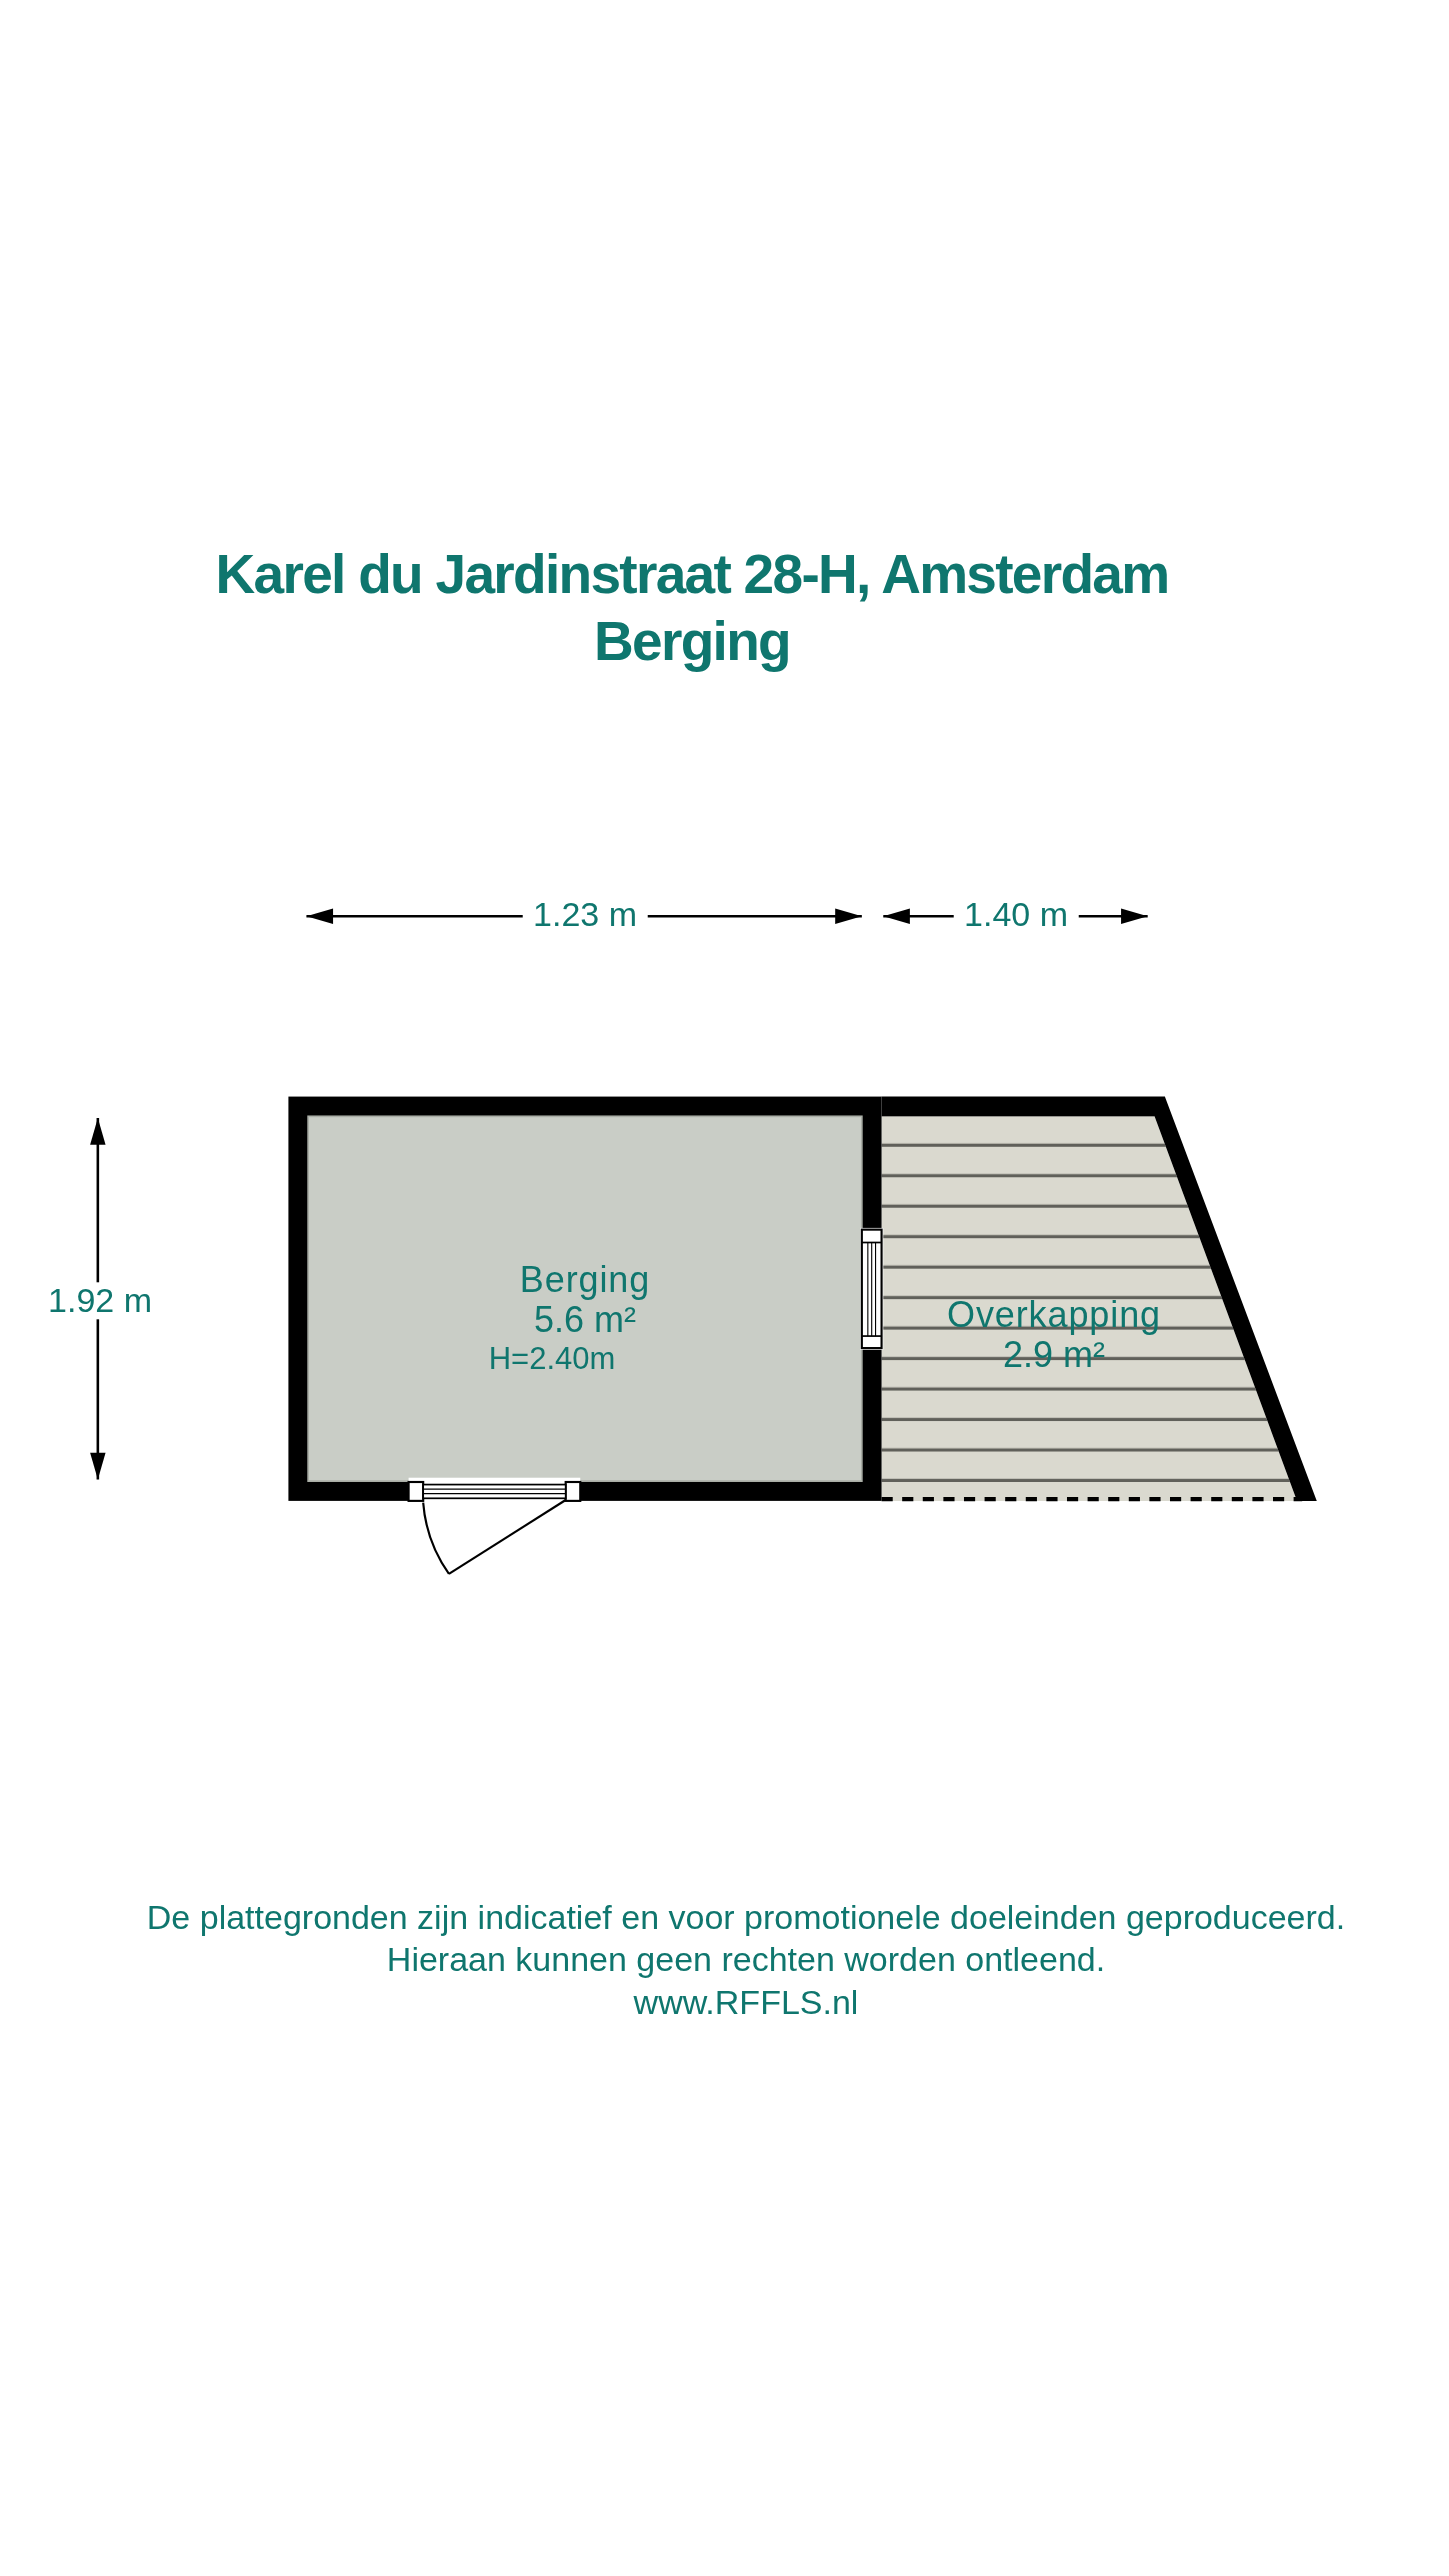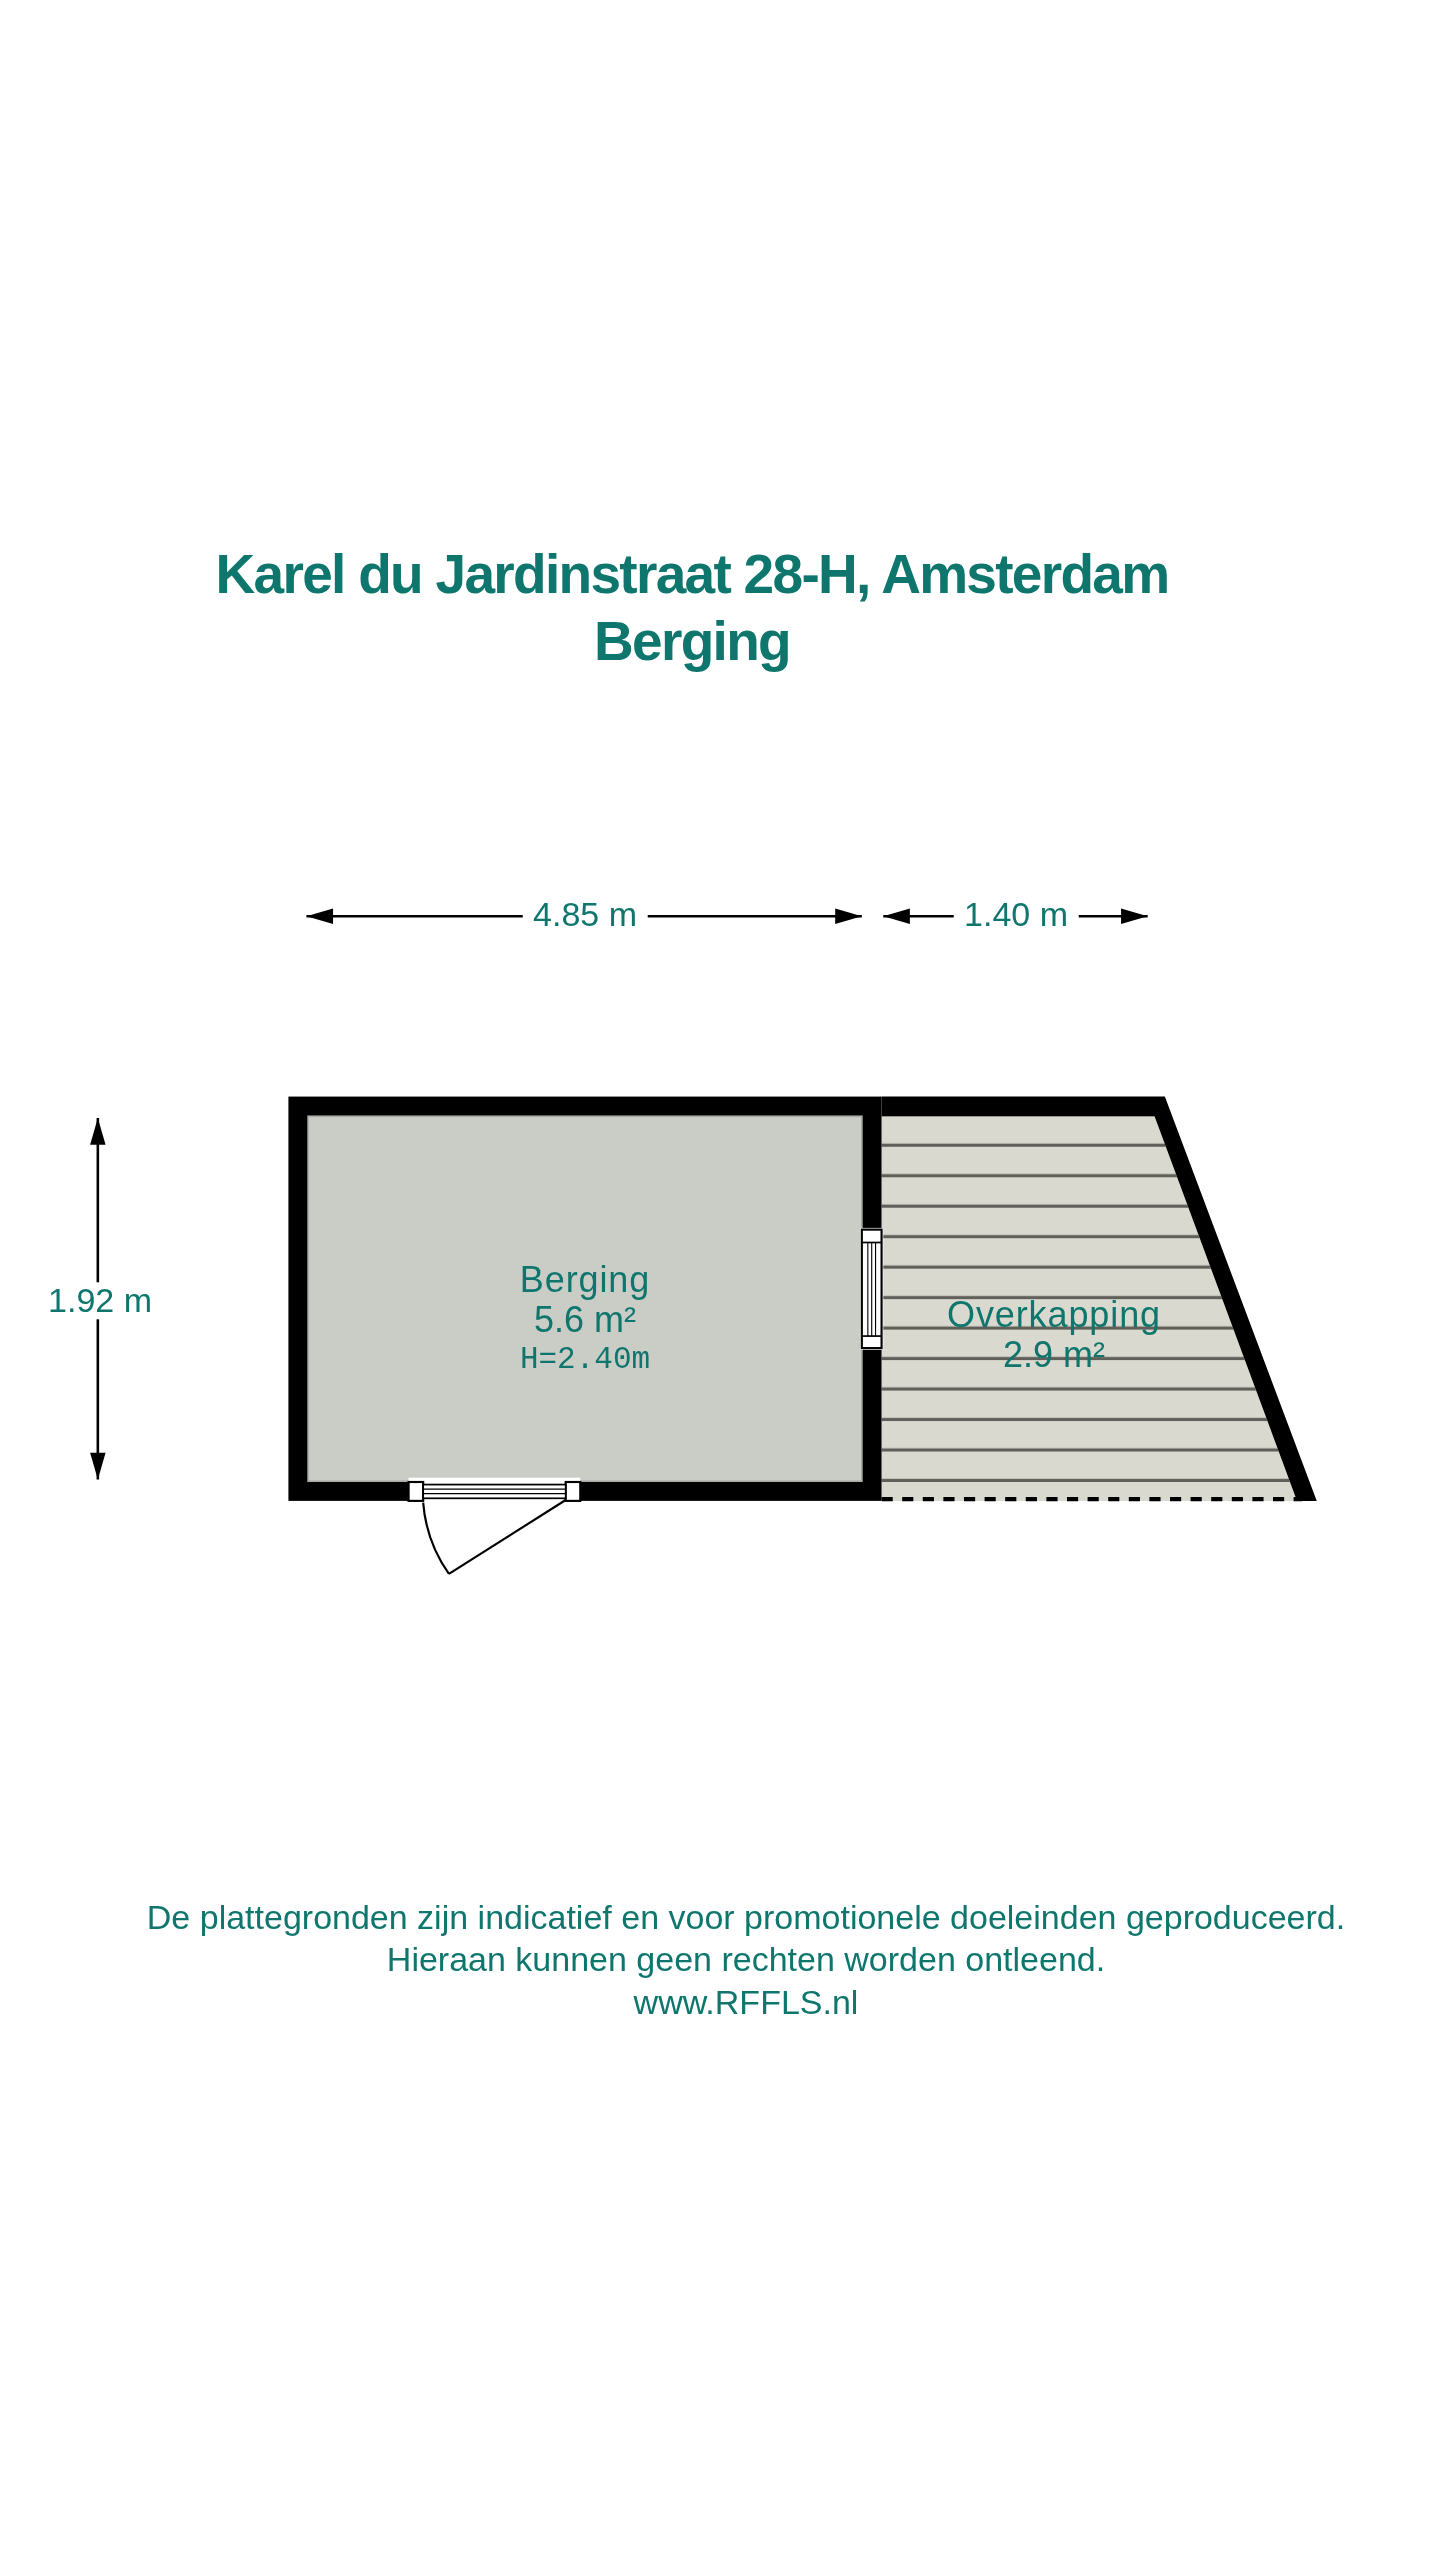--- a/index.html
+++ b/index.html
@@ -97,27 +97,27 @@
     <polygon points="1323,1067 1292,1058 1292,1076" fill="#000000"></polygon>
 
     <line x1="100" y1="1302" x2="100" y2="1723" stroke-width="3" stroke="#000000"></line>
     <polygon points="100,1302 91,1333 109,1333" fill="#000000"></polygon>
     <polygon points="100,1723 91,1692 109,1692" fill="#000000"></polygon>
   </svg>
 
   <div class="abs title-line" style="left:680px;top:574px;">Karel du Jardinstraat 28-H, Amsterdam</div>
   <div class="abs title-line" style="left:680px;top:641px;">Berging</div>
 
-  <div class="abs dim-label" style="left:573px;top:915px;">4.85 m</div>
+  <div class="abs dim-label" style="left:573px;top:915px;">1.23 m</div>
   <div class="abs dim-label" style="left:1004px;top:915px;text-align:center;">1.40 m</div>
   <div class="abs dim-label" style="left:88px;top:1301px;">1.92 m</div>
 
   <div class="abs room-label" style="left:573px;top:1280px;">Berging</div>
   <div class="abs room-sub" style="left:573px;top:1320px;">5.6 m²</div>
-  <div class="abs room-height" style="left:573px;top:1359px;font-family:Liberation Mono, monospace;">H=2.40m</div>
+  <div class="abs room-height" style="left:540px;top:1359px;">H=2.40m</div>
 
   <div class="abs room-label" style="left:1042px;top:1315px;">Overkapping</div>
   <div class="abs room-sub" style="left:1042px;top:1355px;">2.9 m²</div>
 
   <div class="abs footer-line" style="left:734px;top:1959px;">Hieraan kunnen geen rechten worden ontleend.</div>
   <div class="abs footer-line" style="left:734px;top:1917px;">De plattegronden zijn indicatief en voor promotionele doeleinden geproduceerd.</div>
   <div class="abs footer-line" style="left:734px;top:2002px;">www.RFFLS.nl</div>
 
 </div>
 

